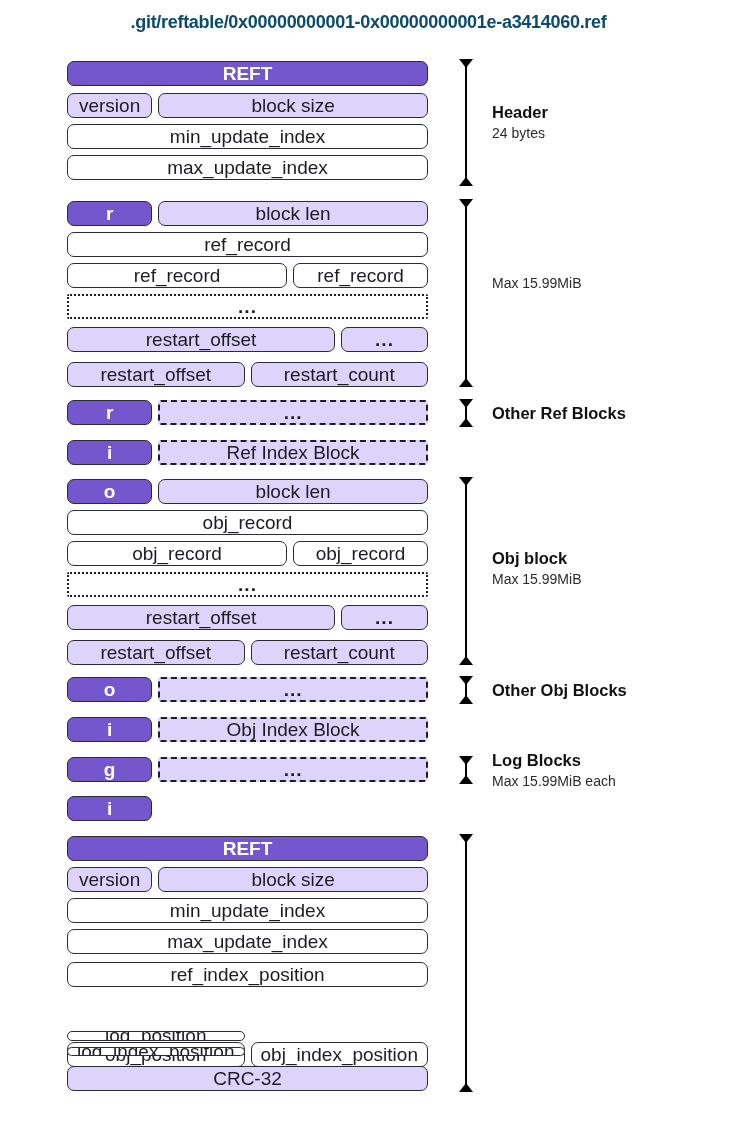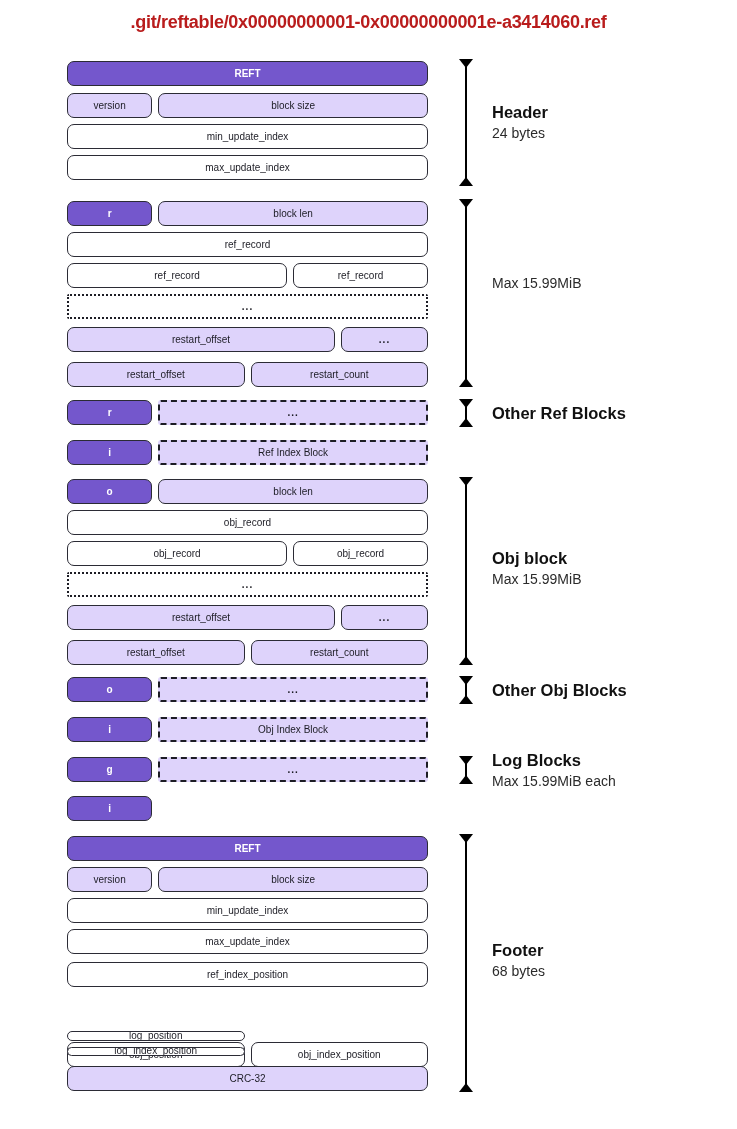--- a/index.html
+++ b/index.html
@@ -20,21 +20,21 @@
   
   #title {
     position: absolute;
     top: 12px;
     left: 0;
     width: 737px;
     text-align: center;
     font-size: 18px;
     font-weight: bold;
     letter-spacing: -0.3px;
-    color: #b91c1c;
+    color: #0c4a6e;
     white-space: nowrap;
   }
 
   
   #diagram {
     position: absolute;
     top: 0;
     left: 0;
     width: 737px;
     height: 1129px;
@@ -49,21 +49,21 @@
     display: flex;
     gap: 6px;
   }
   .box {
     height: 25px;
     border: 1.6px solid #2b2b35;
     border-radius: 7px;
     display: flex;
     align-items: center;
     justify-content: center;
-    font-size: 10px;
+    font-size: 19px;
     line-height: 1;
     color: #1c1c24;
     background: #ffffff;
     white-space: nowrap;
     overflow: hidden;
   }
   .box.dark {
     background: #7457cc;
     color: #ffffff;
     font-weight: bold;
@@ -302,17 +302,13 @@
       <div class="t">Obj block</div>
       <div class="s">Max 15.99MiB</div>
     </div>
     <div class="seclabel" style="top: 681px;">
       <div class="t">Other Obj Blocks</div>
     </div>
     <div class="seclabel" style="top: 751px;">
       <div class="t">Log Blocks</div>
       <div class="s">Max 15.99MiB each</div>
     </div>
-    <div class="seclabel" style="top: 941px;">
-      <div class="t">Footer</div>
-      <div class="s">68 bytes</div>
-    </div>
   </div>
 
 </body></html>

